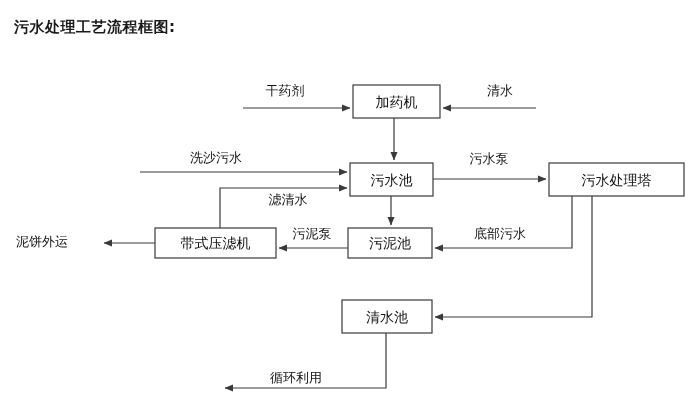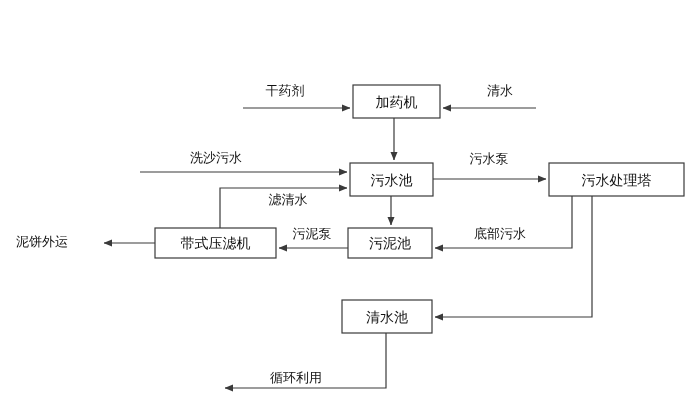--- a/index.html
+++ b/index.html
@@ -61,20 +61,21 @@
     font-size: 13px;
     fill: #111111;
     dominant-baseline: middle;
   }
 </style>
 </head>
 <body>
 
 <div id="page">
 
+  <div id="diagram-title">污水处理工艺流程框图:</div>
 
   <svg id="flow" viewBox="0 0 700 420">
 
     <defs>
       <marker id="arrow" viewBox="0 0 10 10" refX="9.5" refY="5" markerWidth="7" markerHeight="7" orient="auto-start-reverse">
         <path d="M 0 0.8 L 10 5 L 0 9.2 z" fill="#3a3a3a"></path>
       </marker>
     </defs>
 
     <path class="edge-line" d="M 243 108 L 350 108" marker-end="url(#arrow)"></path>

